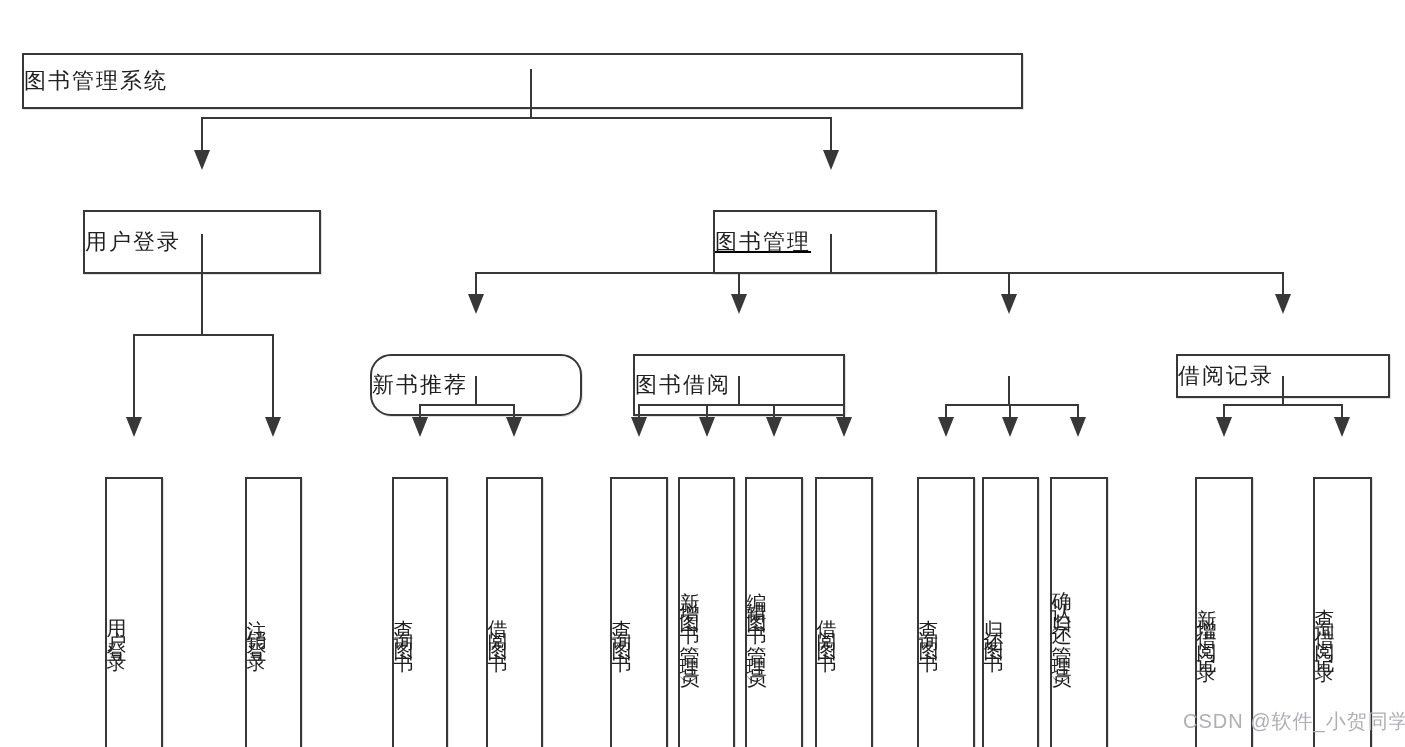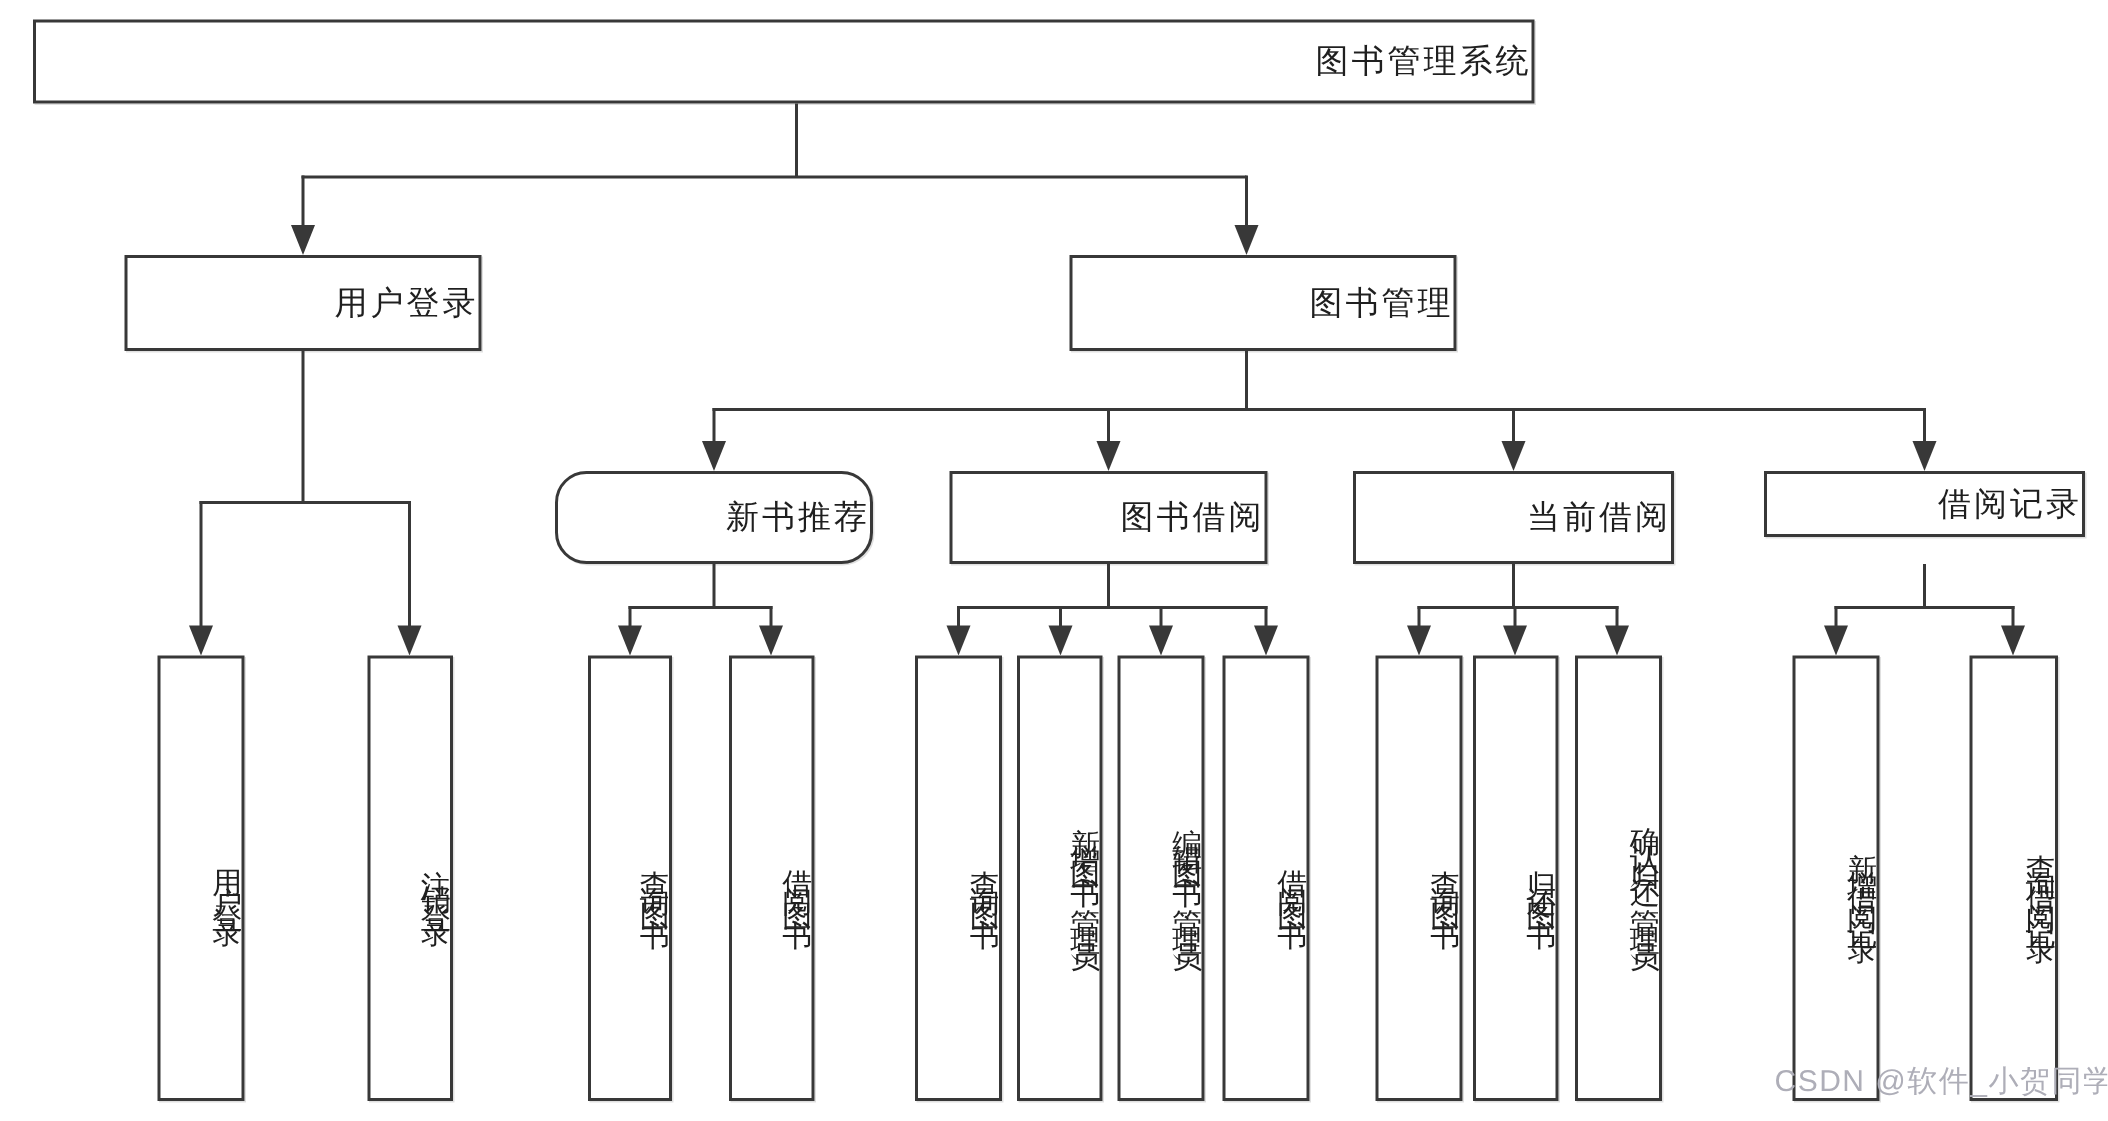--- a/index.html
+++ b/index.html
@@ -2,22 +2,23 @@
 <html><head>
 <meta charset="utf-8">
 <style>
   html,body{margin:0;padding:0;background:#ffffff;}
   .canvas{
     position:relative;width:1405px;height:747px;background:#ffffff;overflow:hidden;
     font-family:"Liberation Sans","DejaVu Sans",sans-serif;
   }
   .box{
     position:absolute;background:#ffffff;border:2px solid #383838;
-    display:flex;align-items:center;justify-content:flex-end;box-sizing:border-box;
+    display:flex;align-items:center;justify-content:flex-start;box-sizing:border-box;
     box-shadow:1px 1px 0 rgba(0,0,0,0.12);
+    margin-top:40px;
   }
   .h-box span{
     font-size:22px;letter-spacing:2px;color:#1f1f1f;white-space:nowrap;line-height:1;
   }
   .v-box span{
     writing-mode:vertical-rl;text-orientation:mixed;
     font-size:20px;letter-spacing:11px;color:#1f1f1f;white-space:nowrap;line-height:1;
   }
   .vline{position:absolute;width:2px;background:#383838;}
   .hline{position:absolute;height:2px;background:#383838;}
@@ -43,21 +44,21 @@
   <div class="vline" style="left:530px;top:69px;height:49px;"></div>
   <div class="hline" style="left:201px;top:117px;width:630px;"></div>
   <div class="vline" style="left:201px;top:117px;height:34px;"></div>
   <div class="arr" style="left:194px;top:150px;"></div>
   <div class="vline" style="left:830px;top:117px;height:34px;"></div>
   <div class="arr" style="left:823px;top:150px;"></div>
 
   <div class="box h-box" style="left:83px;top:170px;width:238px;height:64px;">
     <span>用户登录</span>
   </div>
-  <div class="box h-box" style="left:713px;top:170px;width:258px;height:64px;">
+  <div class="box h-box" style="left:713px;top:170px;width:224px;height:64px;text-decoration:underline;">
     <span>图书管理</span>
   </div>
 
   <div class="vline" style="left:201px;top:234px;height:101px;"></div>
   <div class="hline" style="left:133px;top:334px;width:141px;"></div>
   <div class="vline" style="left:133px;top:334px;height:84px;"></div>
   <div class="arr" style="left:126px;top:417px;"></div>
   <div class="vline" style="left:272px;top:334px;height:84px;"></div>
   <div class="arr" style="left:265px;top:417px;"></div>
 
@@ -70,23 +71,20 @@
   <div class="vline" style="left:1008px;top:272px;height:24px;"></div>
   <div class="arr" style="left:1001px;top:294px;"></div>
   <div class="vline" style="left:1282px;top:272px;height:24px;"></div>
   <div class="arr" style="left:1275px;top:294px;"></div>
 
   <div class="box h-box" style="left:370px;top:314px;width:212px;height:62px;border-radius:21px;">
     <span>新书推荐</span>
   </div>
   <div class="box h-box" style="left:633px;top:314px;width:212px;height:62px;">
     <span>图书借阅</span>
-  </div>
-  <div class="box h-box" style="left:902px;top:314px;width:214px;height:62px;">
-    <span>当前借阅</span>
   </div>
   <div class="box h-box" style="left:1176px;top:314px;width:214px;height:44px;">
     <span>借阅记录</span>
   </div>
 
   <div class="vline" style="left:475px;top:376px;height:30px;"></div>
   <div class="hline" style="left:419px;top:404px;width:96px;"></div>
   <div class="vline" style="left:419px;top:404px;height:14px;"></div>
   <div class="arr" style="left:412px;top:417px;"></div>
   <div class="vline" style="left:513px;top:404px;height:14px;"></div>

